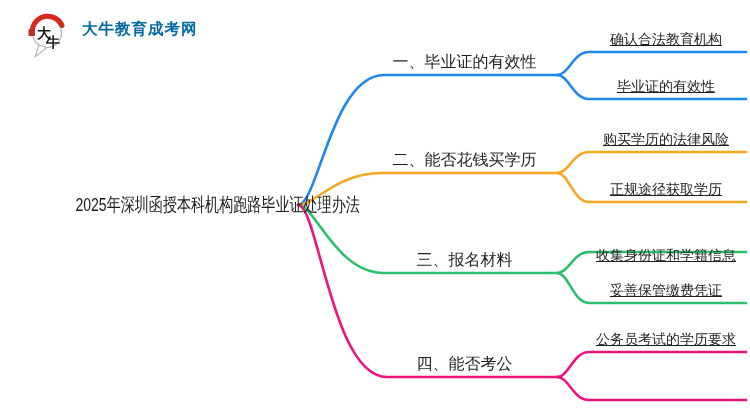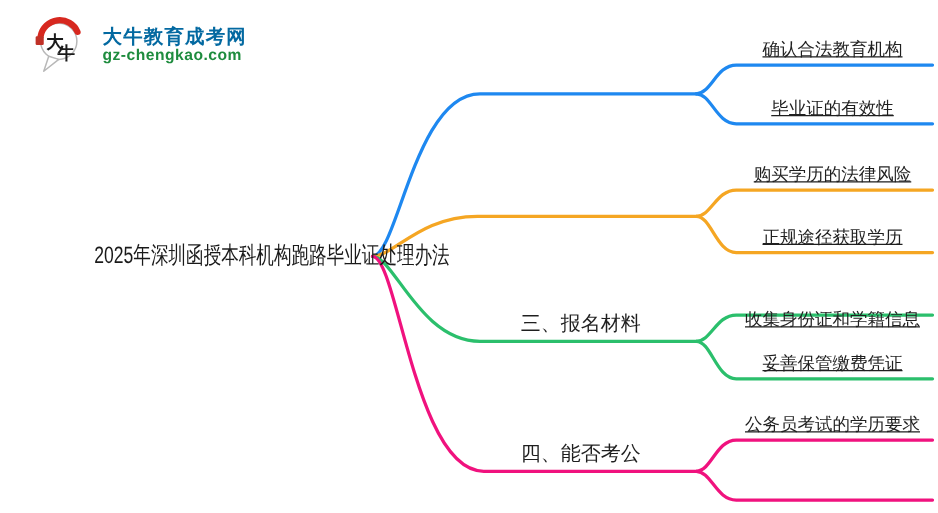--- a/index.html
+++ b/index.html
@@ -52,25 +52,26 @@
   <div id="logo">
     <svg id="logo-icon" width="44" height="54" viewBox="0 0 44 54">
       <circle cx="21" cy="25" r="14.5" fill="#ffffff" stroke="#b8b8b8" stroke-width="1.2"></circle>
       <path d="M 13 37 L 9 49 L 21 39.5 Z" fill="#ffffff" stroke="#b8b8b8" stroke-width="1.2" stroke-linejoin="round"></path>
       <path d="M 6.5 21 A 15.5 15.5 0 0 1 36 17.5" fill="none" stroke="#D7281F" stroke-width="5" stroke-linecap="round"></path>
       <rect x="2.5" y="21" width="6.5" height="7" rx="1" fill="#C03127"></rect>
       <text x="11" y="30" font-size="14" font-weight="bold" fill="#1a1a1a" font-family="'DejaVu Serif',serif">大</text>
       <text x="20" y="39" font-size="14" font-weight="bold" fill="#1a1a1a" font-family="'DejaVu Serif',serif">牛</text>
     </svg>
     <div class="logo-name">大牛教育成考网</div>
-    <div class="logo-url">gz-chengkao.com</div>
   </div>
 
   <div id="central-topic" class="node">2025年深圳函授本科机构跑路毕业证处理办法</div>
 
+  <div class="node branch-label" style="top:53px">一、毕业证的有效性</div>
+  <div class="node branch-label" style="top:151px">二、能否花钱买学历</div>
   <div class="node branch-label" style="top:251px">三、报名材料</div>
   <div class="node branch-label" style="top:355px">四、能否考公</div>
 
   <div class="node leaf-label" style="top:31px">确认合法教育机构</div>
   <div class="node leaf-label" style="top:78px">毕业证的有效性</div>
   <div class="node leaf-label" style="top:131px">购买学历的法律风险</div>
   <div class="node leaf-label" style="top:181px">正规途径获取学历</div>
   <div class="node leaf-label" style="top:247px">收集身份证和学籍信息</div>
   <div class="node leaf-label" style="top:282px">妥善保管缴费凭证</div>
   <div class="node leaf-label" style="top:331px">公务员考试的学历要求</div>

